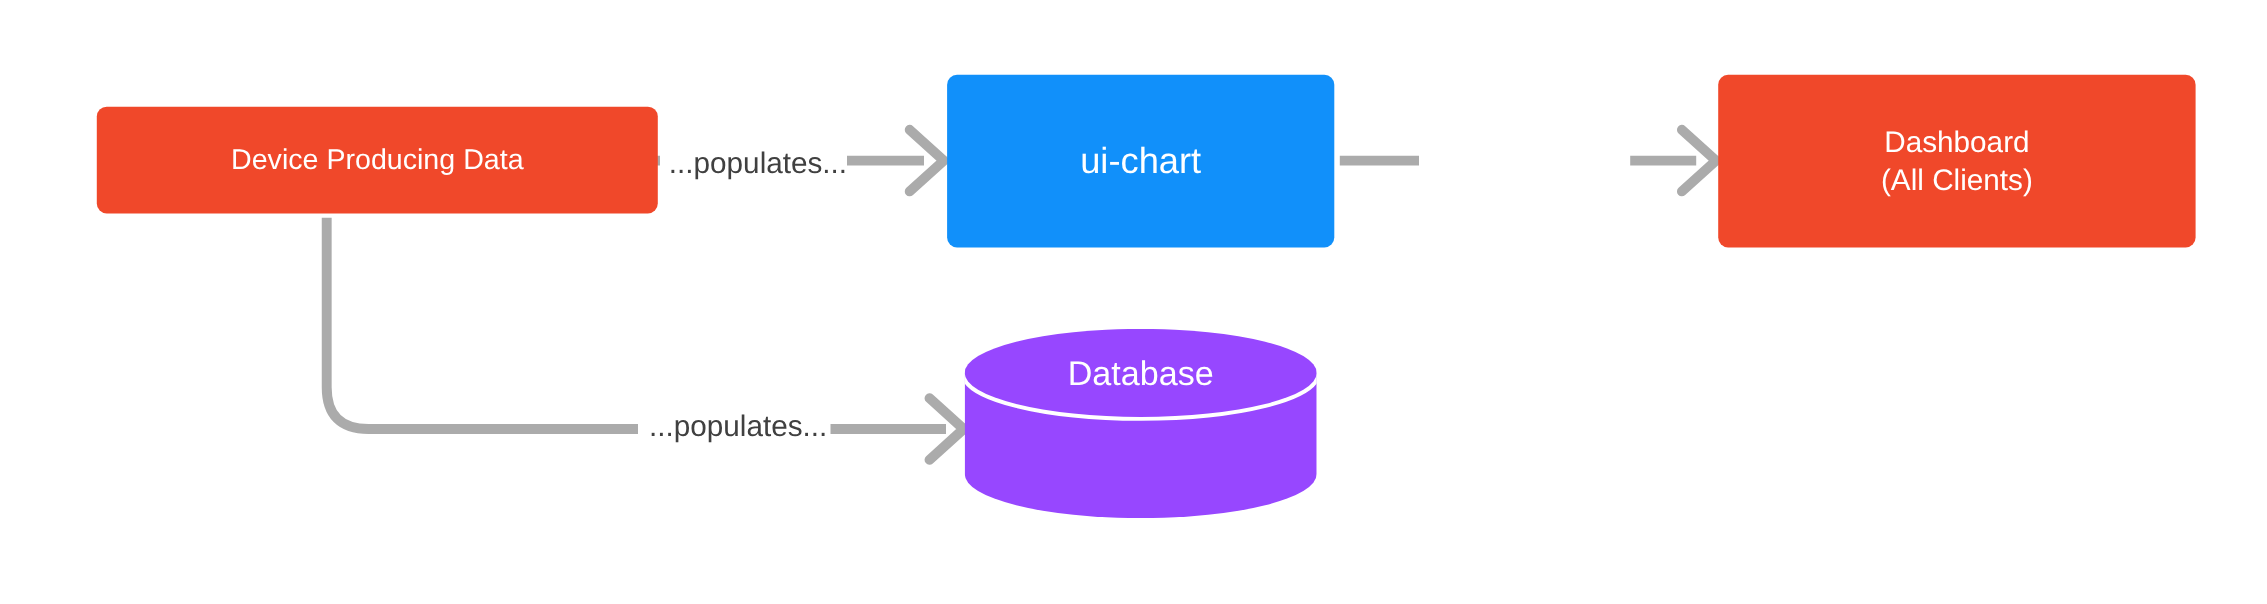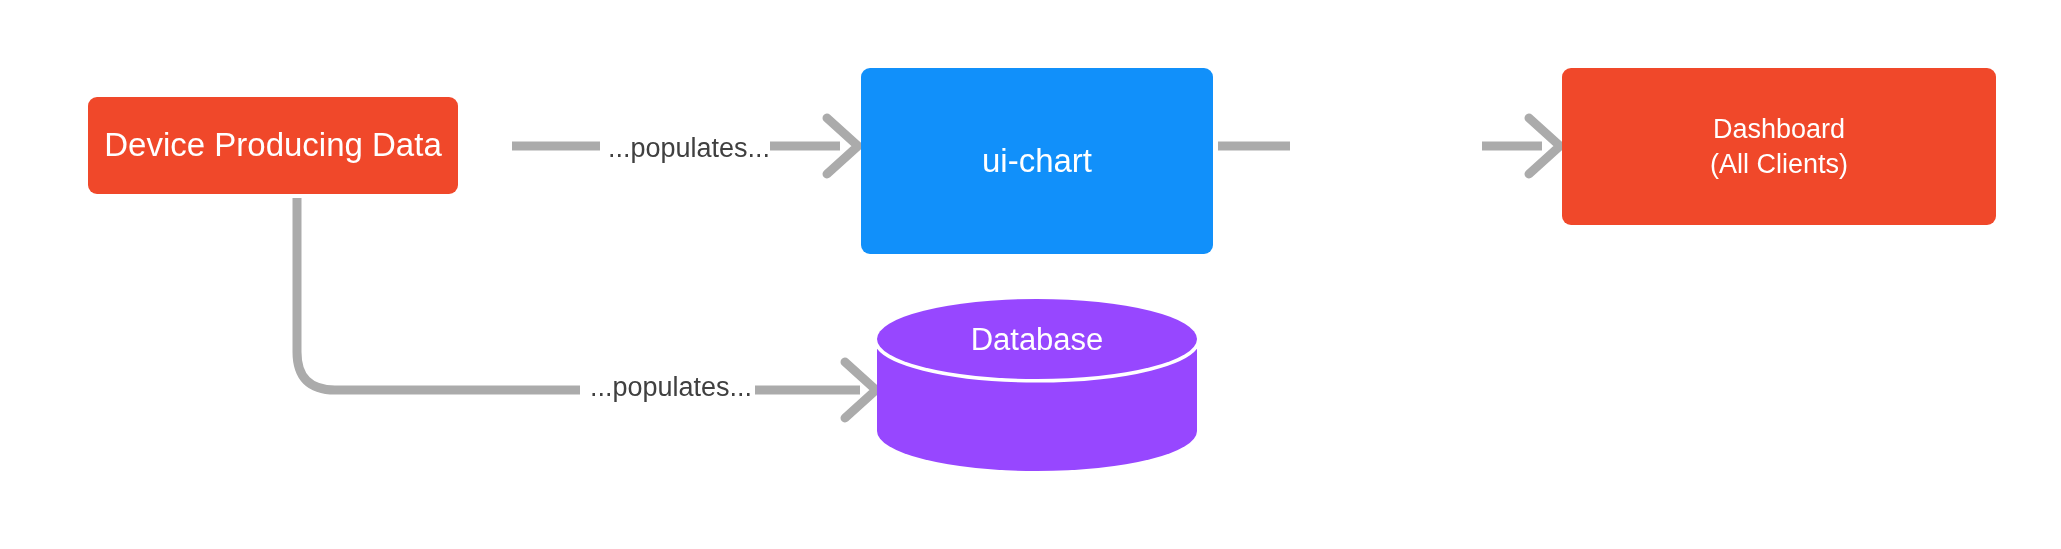--- a/index.html
+++ b/index.html
@@ -39,27 +39,27 @@
     line-height: 1.28;
   }
   .node-label {
     display: block;
     white-space: pre-line;
   }
 
   
   #node-device {
     left: 88px;  top: 97px;
-    width: 370px; height: 97px;
-    font-size: 33px;
+    width: 510px; height: 97px;
+    font-size: 26px;
     background: #F0482A;
   }
   #node-uichart {
     left: 861px; top: 68px;
-    width: 352px; height: 186px;
+    width: 352px; height: 157px;
     font-size: 33px;
     background: #1190FA;
   }
   #node-dashboard {
     left: 1562px; top: 68px;
     width: 434px; height: 157px;
     font-size: 27px;
     background: #F0482A;
   }
 

